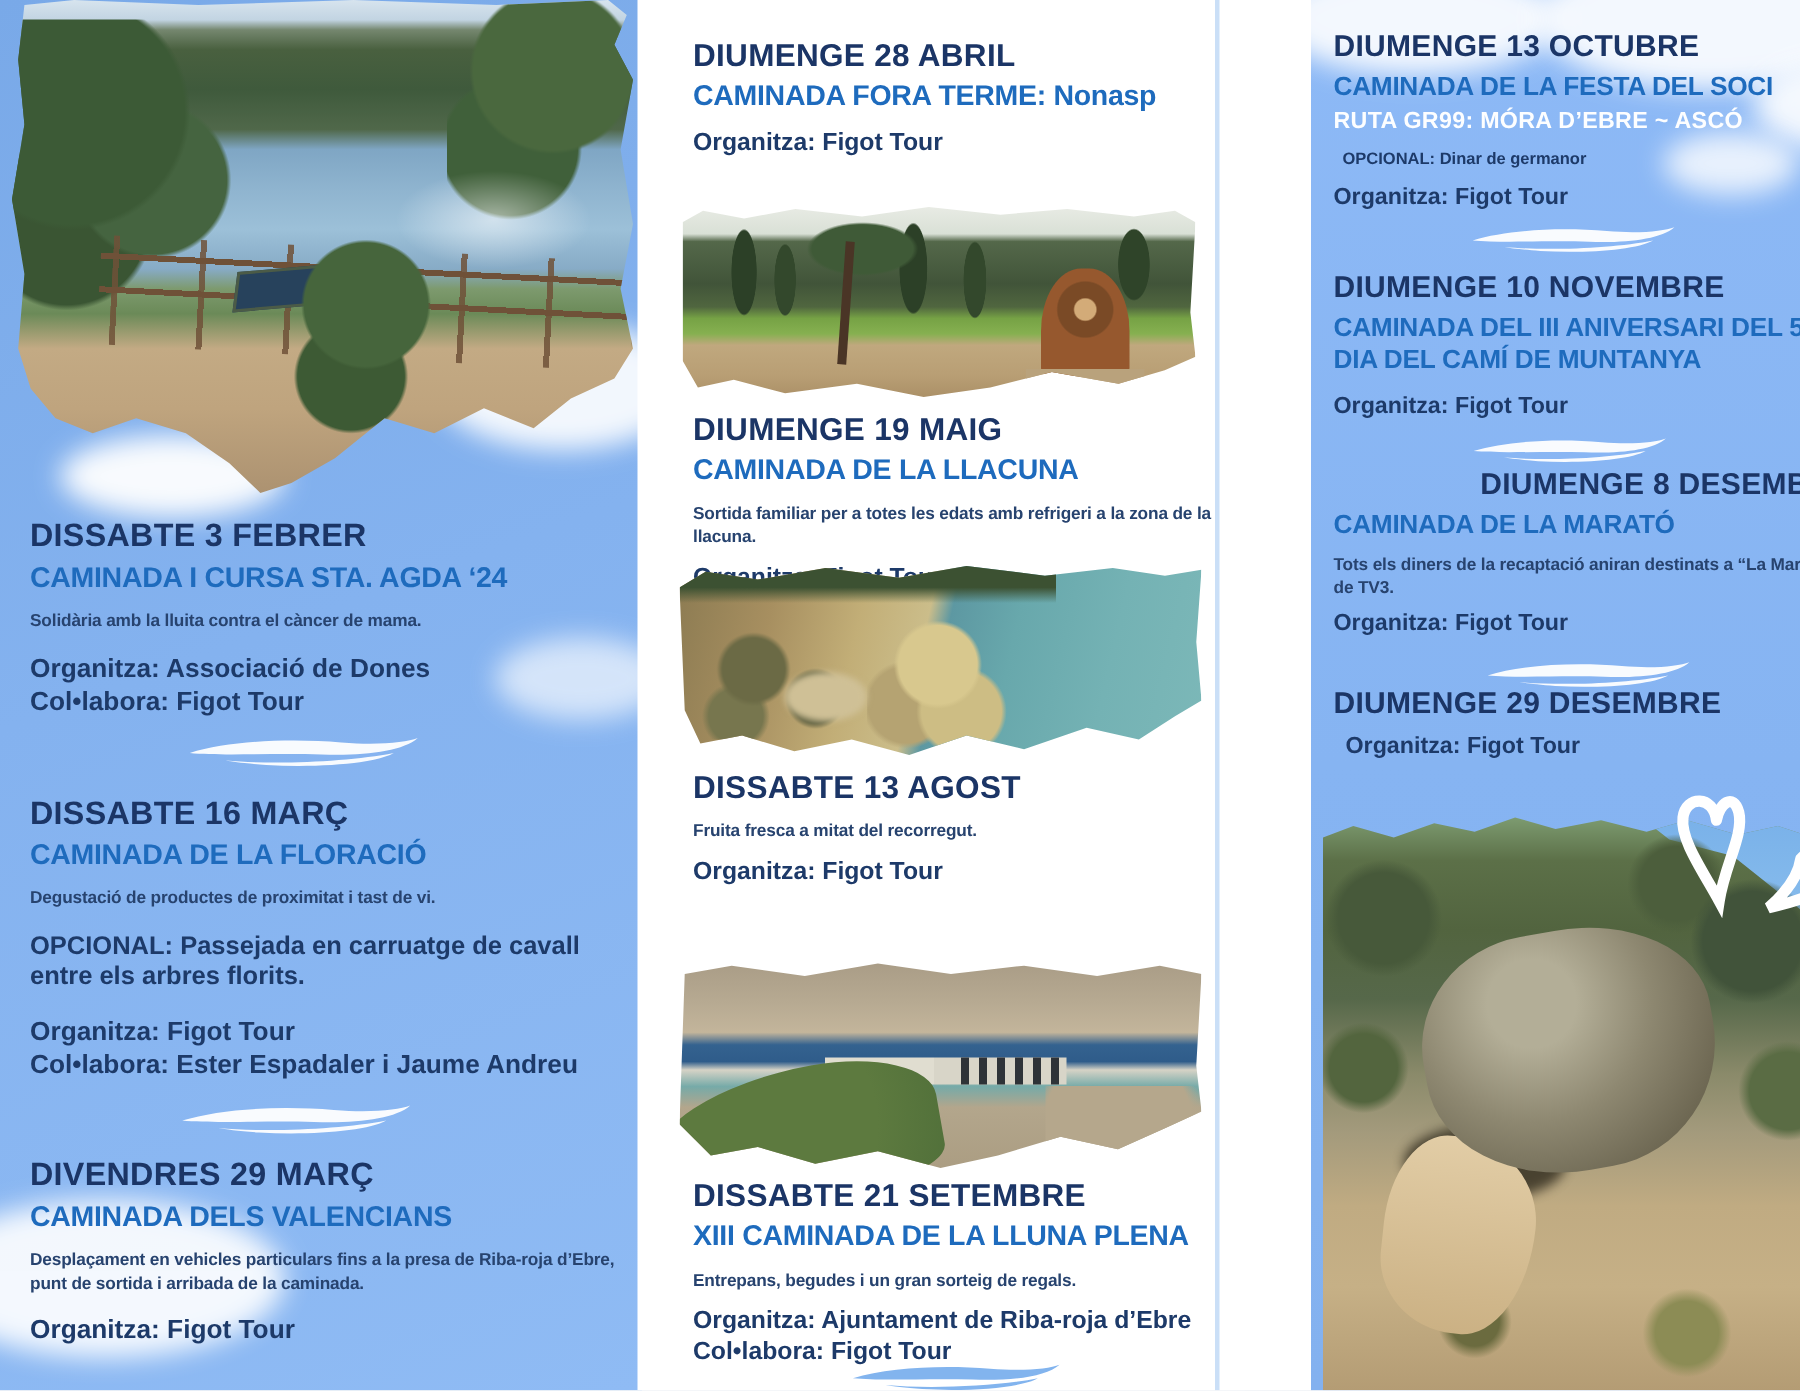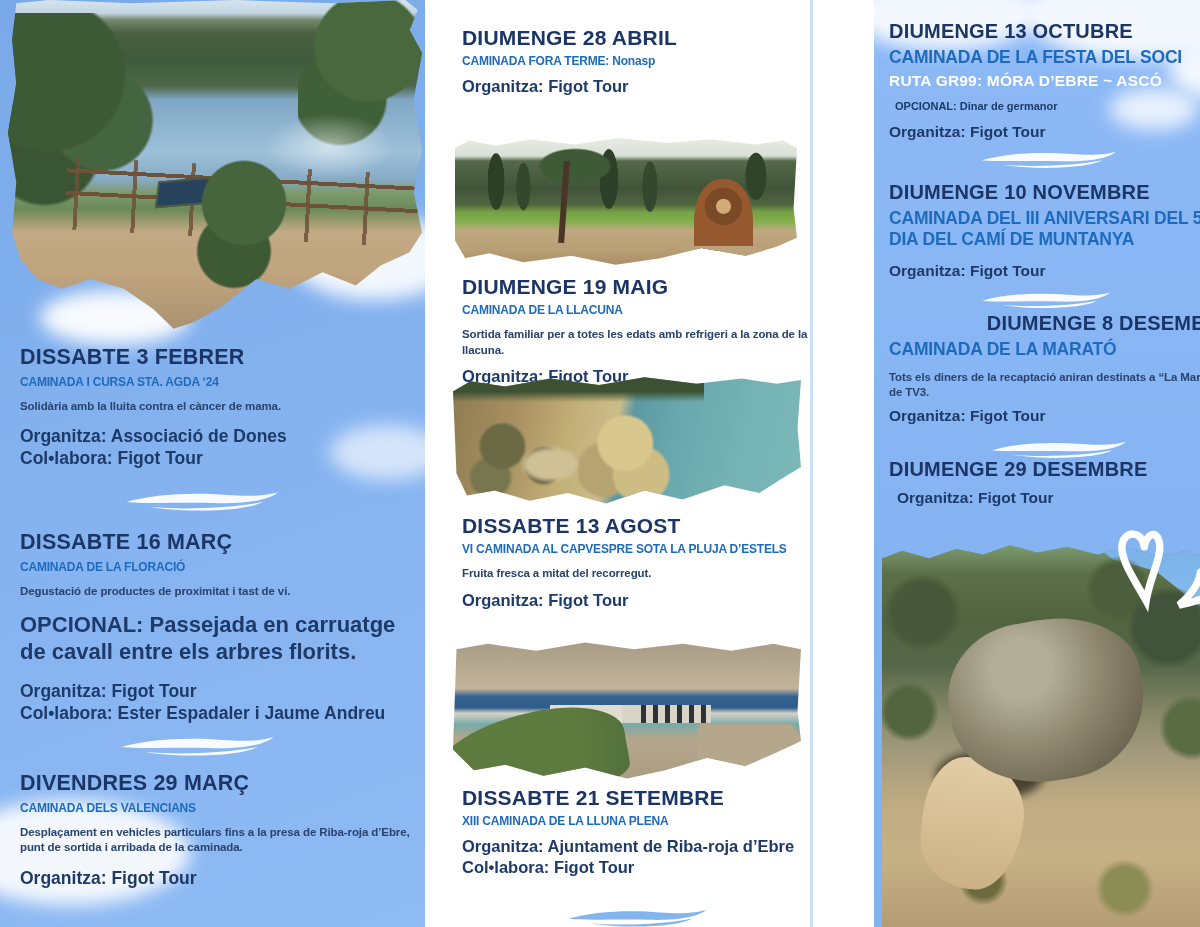--- a/index.html
+++ b/index.html
@@ -11,24 +11,24 @@
   .panel-left{left:0;width:428px;background:linear-gradient(160deg,#79a9e8 0%,#84b2ef 45%,#8fbbf4 100%);}
   .panel-middle{left:425px;width:405px;background:#ffffff;}
   .panel-right{left:874px;width:358px;background:linear-gradient(180deg,#8db9f6 0%,#86b4f2 55%,#83b1ef 100%);}
   .fold-line{position:absolute;top:0;left:385px;width:3px;height:927px;background:#cadff7;}
 
   .cloud{position:absolute;background:#ffffff;border-radius:50%;filter:blur(9px);opacity:.9;}
 
   .event{position:absolute;}
   .event p,.event h2,.event h3{margin:0;padding:0;}
   .date{font-size:21.5px;font-weight:700;color:#1b3566;letter-spacing:.2px;line-height:1.1;}
-  .title{font-size:12px;font-weight:700;color:#1e6bbd;letter-spacing:-.2px;line-height:1.18;margin-top:5px !important;}
+  .title{font-size:19px;font-weight:700;color:#1e6bbd;letter-spacing:-.2px;line-height:1.18;margin-top:5px !important;}
   .subtitle{font-size:15.5px;font-weight:700;color:#fdfeff;letter-spacing:.2px;margin-top:4px !important;}
   .desc{font-size:11.5px;font-weight:700;color:#27436f;line-height:1.35;margin-top:10px !important;letter-spacing:-.1px;}
-  .opt{font-size:22px;font-weight:700;color:#1d3a69;line-height:1.2;margin-top:13px !important;}
+  .opt{font-size:17px;font-weight:700;color:#1d3a69;line-height:1.2;margin-top:13px !important;}
   .org{font-size:17.5px;font-weight:700;color:#1d3a69;line-height:1.2;margin-top:12px !important;}
   .org + .org{margin-top:1px !important;}
   .panel-middle .date{font-size:21px;}
   .panel-middle .org{font-size:16.5px;}
   .panel-right .date{font-size:20px;}
   .panel-right .title{font-size:17.5px;}
   .panel-right .opt{font-size:11px;margin-top:10px !important;}
   .panel-right .org{font-size:15.5px;margin-top:10px !important;}
 
   .swoosh{position:absolute;fill:#ffffff;opacity:.95;}
@@ -194,35 +194,35 @@
 
     <div class="photo photo-river">
       <div class="ph river-topstrip"></div>
       <div class="ph river-scrub"></div>
       <div class="ph river-reeds"></div>
       <div class="ph river-path"></div>
     </div>
 
     <div class="event" style="left:37px;top:514px;width:358px;">
       <h2 class="date">DISSABTE 13 AGOST</h2>
-      <h3 class="title">VI CAMINADA AL CAPVESPRE SOTA LA PLUJA D’ESTELS</h3>
       <p class="desc">Fruita fresca a mitat del recorregut.</p>
       <p class="org" style="margin-top:9px !important;">Organitza: Figot Tour</p>
     </div>
 
     <div class="photo photo-dam">
       <div class="ph dam-wall"></div>
       <div class="ph dam-gates"></div>
       <div class="ph dam-rocks"></div>
       <div class="ph dam-hill"></div>
     </div>
 
     <div class="event" style="left:37px;top:786px;width:358px;">
       <h2 class="date">DISSABTE 21 SETEMBRE</h2>
       <h3 class="title">XIII CAMINADA DE LA LLUNA PLENA</h3>
+      <p class="desc">Entrepans, begudes i un gran sorteig de regals.</p>
       <p class="org" style="margin-top:9px !important;">Organitza: Ajuntament de Riba-roja d’Ebre</p>
       <p class="org">Col•labora: Figot Tour</p>
     </div>
 
     <svg class="swoosh swoosh-blue" style="left:140px;top:905px;width:145px;height:24px;">
         <use href="#swoosh"></use>
       </svg>
 
     <div class="fold-line"></div>
   </section>

